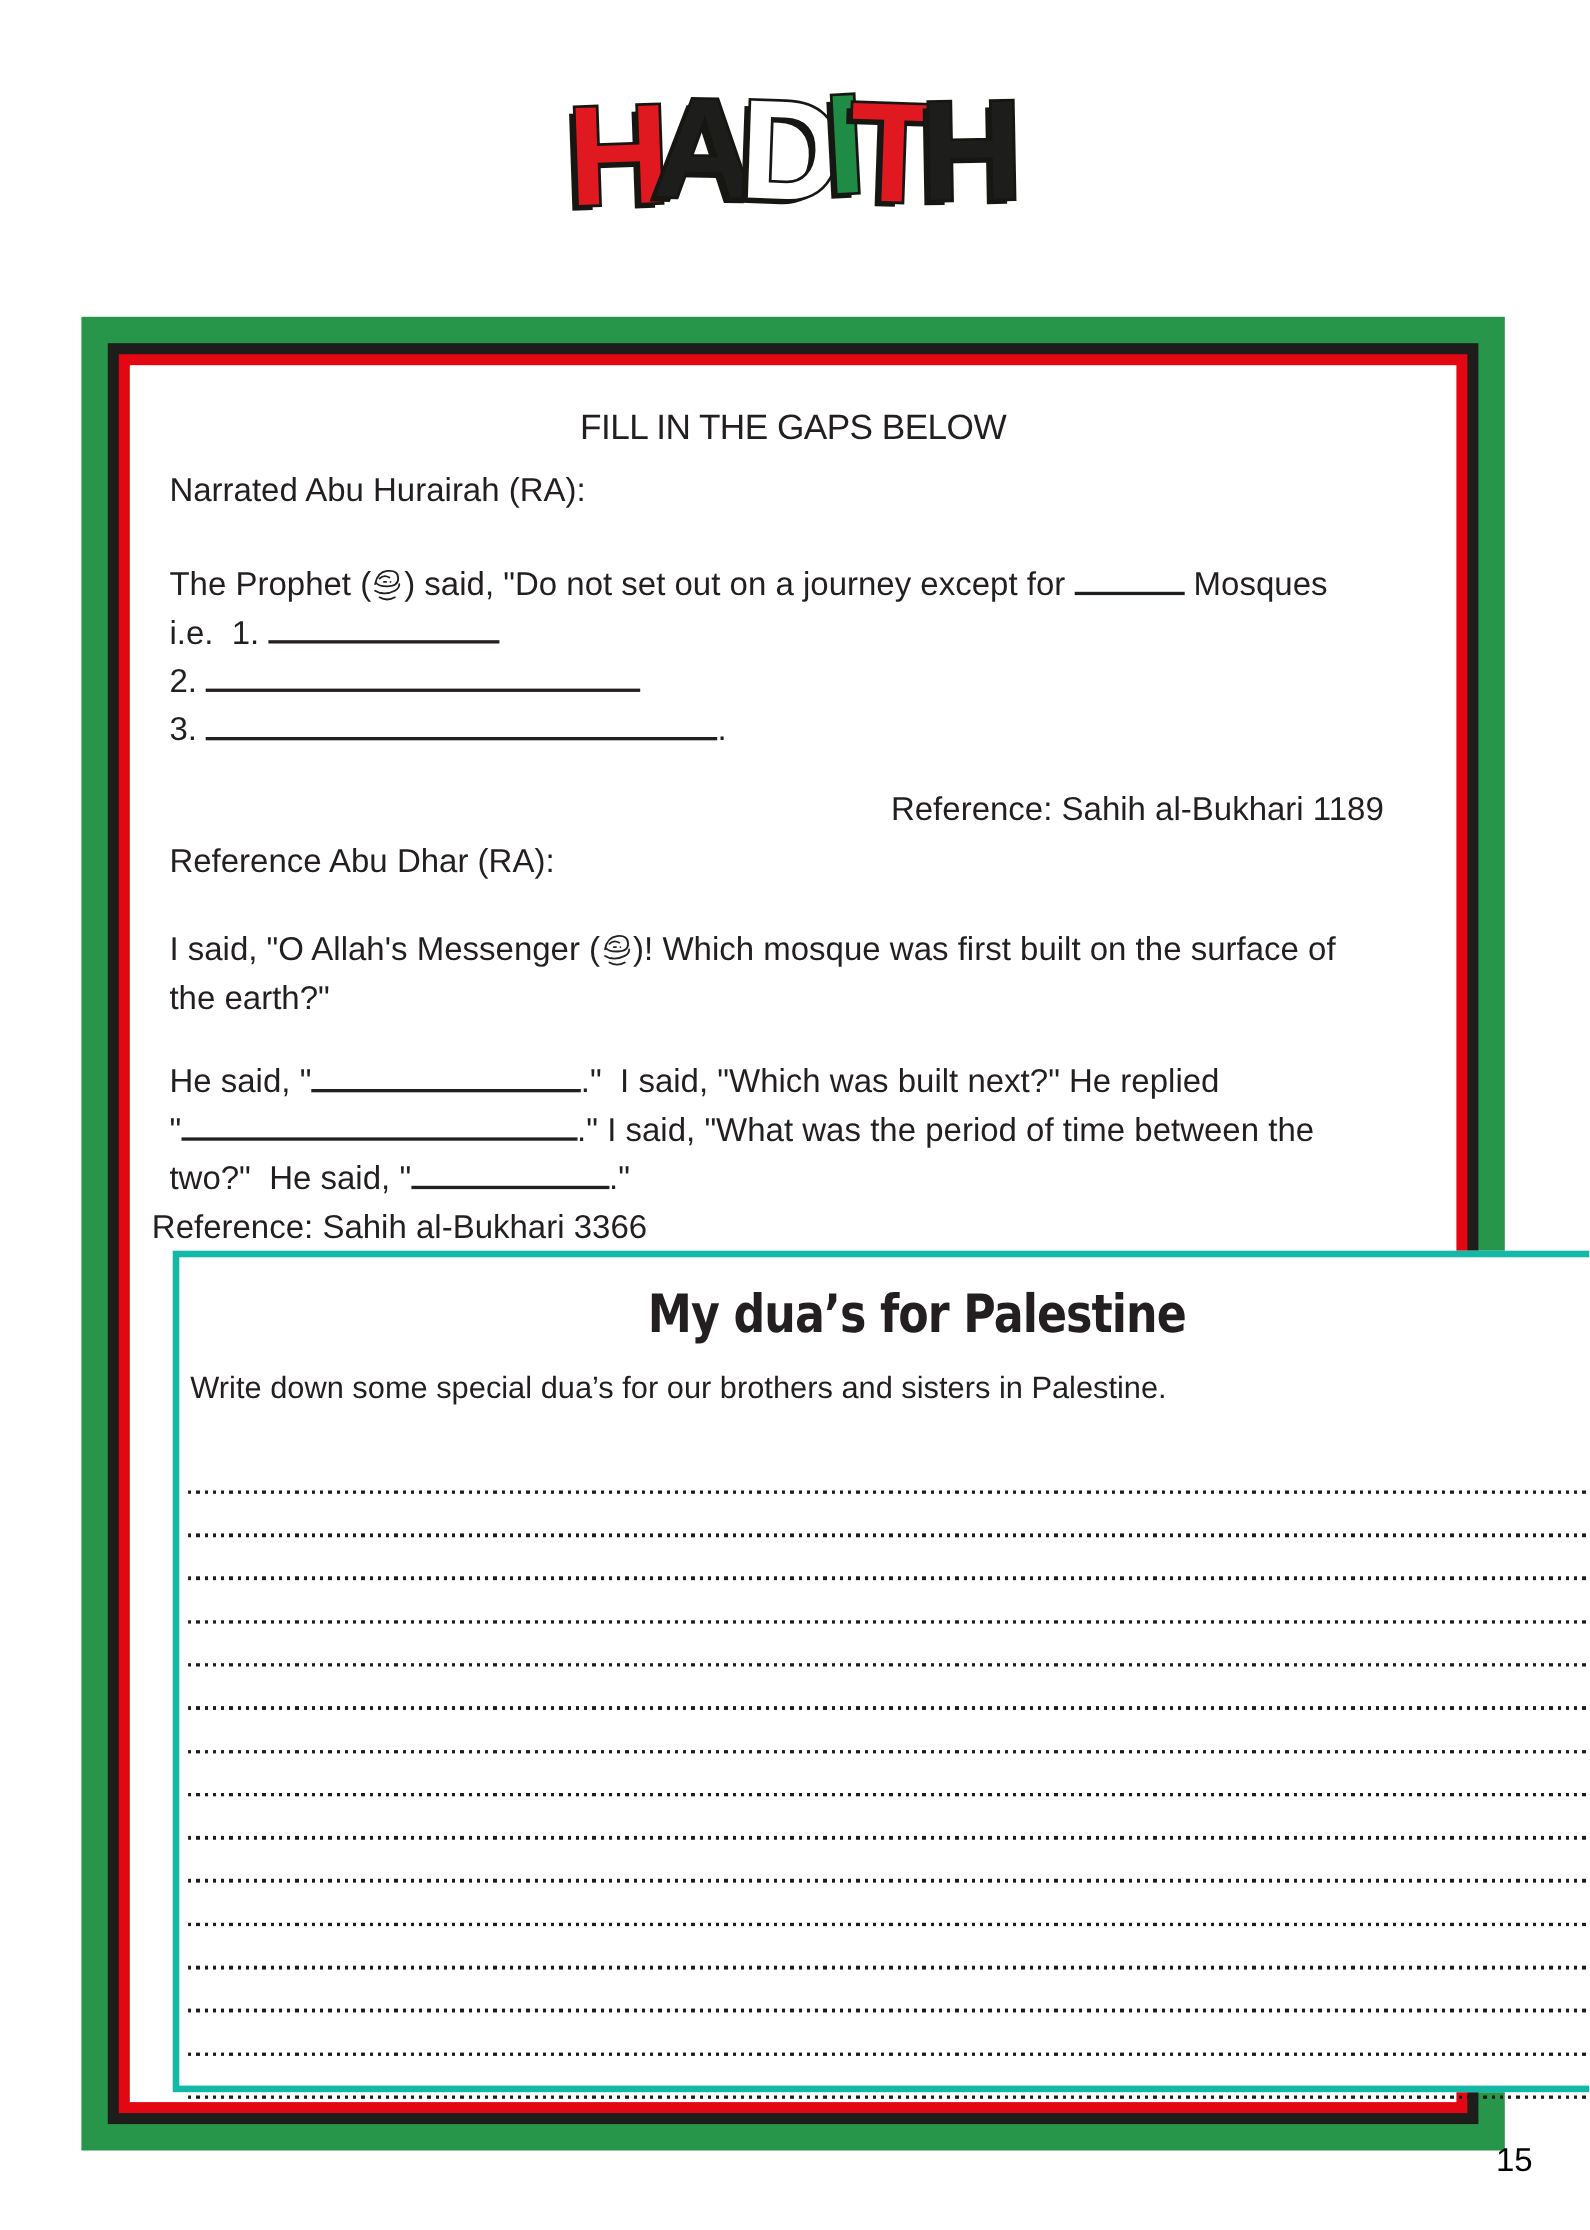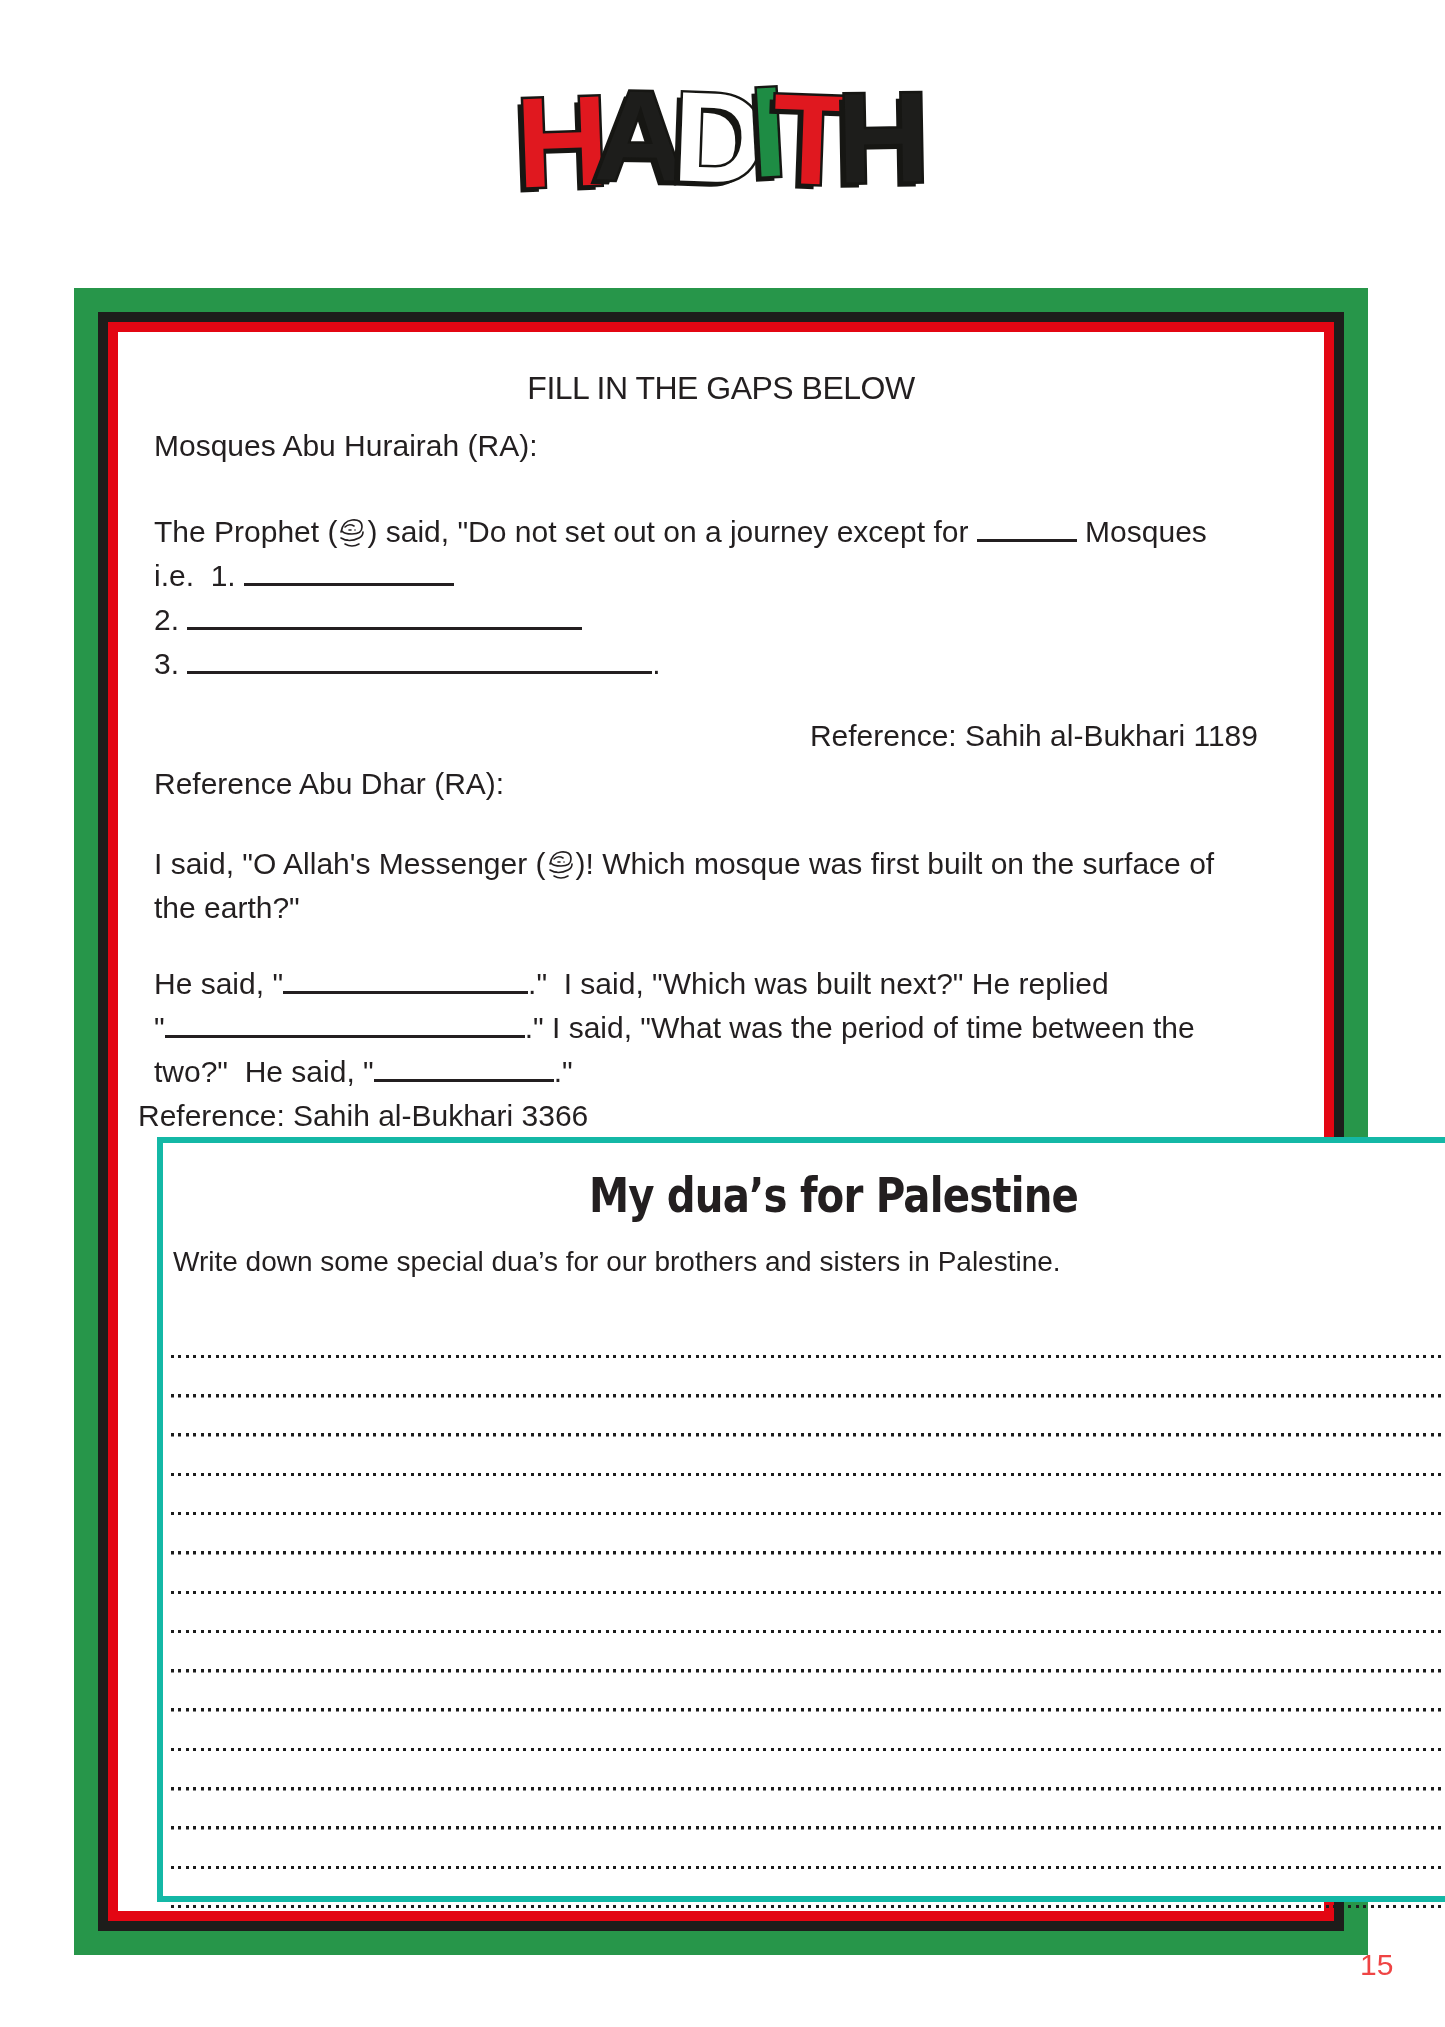--- a/index.html
+++ b/index.html
@@ -48,37 +48,37 @@
            box-sizing:border-box;border:6px solid #14b8a6;background:#ffffff;}
   .dua-heading{margin-top:22px;text-align:center;font-size:48px;font-weight:bold;
                font-family:"DejaVu Sans",sans-serif;letter-spacing:-1px;
                transform:scaleX(0.84);transform-origin:center;line-height:60px;}
   .dua-instruction{margin:20px 10px 0 10px;font-size:28px;line-height:34px;}
   .dua-lines{margin:40px 8px 0 8px;}
   .dua-line{height:39.3px;
             background-image:repeating-linear-gradient(90deg,#1c1c1c 0 3px,transparent 3px 7.5px);
             background-size:100% 3.5px;background-position:left bottom;background-repeat:no-repeat;}
 
-  .page-number{position:absolute;left:1360px;top:1948px;font-size:30px;color:#ef4444;}
+  .page-number{position:absolute;left:1360px;top:1948px;font-size:30px;color:#000000;}
 </style>
 </head>
 <body>
 
 <div class="page">
 
   <div class="title" id="title-letters"><span style="color: rgb(224, 24, 31);">H</span><span style="color: rgb(29, 29, 27);">A</span><span style="color: rgb(255, 255, 255);">D</span><span style="color: rgb(30, 140, 68);">I</span><span style="color: rgb(224, 24, 31);">T</span><span style="color: rgb(29, 29, 27);">H</span></div>
 
   <div class="flag-box" style="background: rgb(39, 150, 74);">
     <div class="flag-mid" style="background: rgb(29, 29, 27);">
       <div class="flag-inner" style="background: rgb(227, 6, 19);">
         <div class="content">
 
           <div class="heading">FILL IN THE GAPS BELOW</div>
 
-          <div class="narrator1">Mosques Abu Hurairah (RA):</div>
+          <div class="narrator1">Narrated Abu Hurairah (RA):</div>
 
           <div class="para1">
               <div class="tline">The Prophet (<span class="pbuh" title="ﷺ">
   <svg width="30" height="34" viewBox="0 0 30 34" xmlns="http://www.w3.org/2000/svg" fill="none" stroke="#231f20" stroke-width="1.6" stroke-linecap="round">
     <path d="M4 16 Q6 5 15 4 Q25 3 25 11 Q25 18 15 18 Q7 18 5 15"></path>
     <path d="M8 11 Q12 7 17 10"></path>
     <path d="M4 22 Q12 27 22 22 Q26 20 26 16"></path>
     <path d="M8 28 Q15 32 22 28"></path>
     <path d="M12 14 L14 14"></path>
     <circle cx="18" cy="14" r="0.8" fill="#231f20" stroke="none"></circle>

